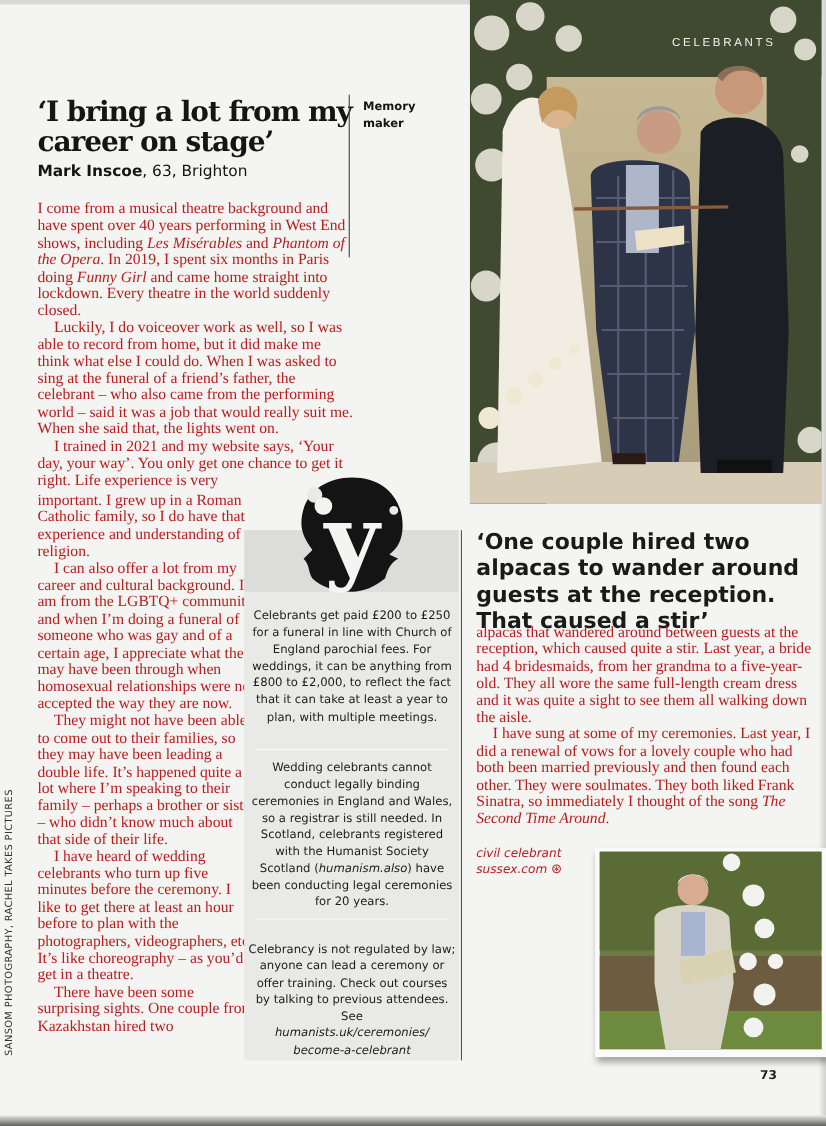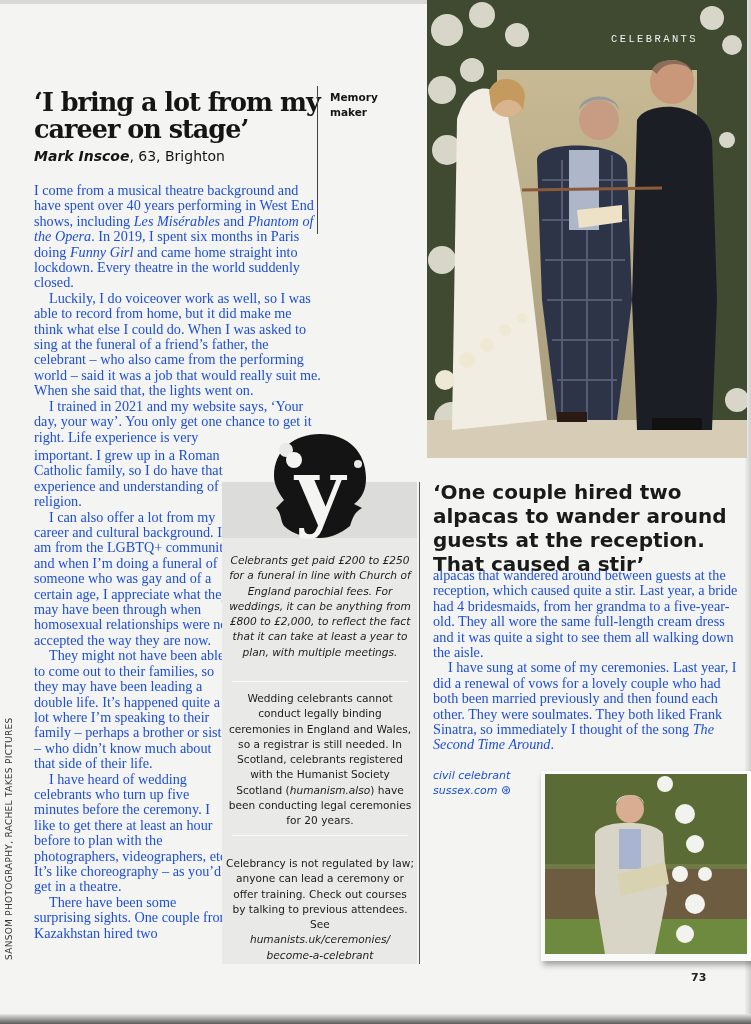--- a/index.html
+++ b/index.html
@@ -15,32 +15,32 @@
   
   .headline {
     position:absolute; left:34px; top:89px; width:290px;
     font-family:"DejaVu Serif", serif; font-weight:bold;
     font-size:25.5px; line-height:27px; letter-spacing:-1px; color:#151515; margin:0;
   }
   .byline {
     position:absolute; left:34px; top:148px;
     font-family:"DejaVu Sans", sans-serif; font-size:14px; color:#151515;
   }
-  .byline b { font-weight:bold;font-style:italic; }
+  .byline b { font-weight:bold; }
 
   
   .caption-rule { position:absolute; left:317px; top:86px; width:1px; height:148px; background:#444; }
   .caption {
     position:absolute; left:330px; top:90px; width:84px;
     font-family:"DejaVu Sans", sans-serif; font-size:10.5px; line-height:14.6px; color:#151515;
   }
   .caption .cap-title { font-weight:bold; display:block; }
 
   
-  .col { position:absolute; font-family:"Liberation Serif", serif; font-size:14.2px; line-height:15.4px; color:#1d4ed8; }
+  .col { position:absolute; font-family:"Liberation Serif", serif; font-size:14.2px; line-height:15.4px; color:#b91c1c; }
   .col p { margin:0; text-indent:15px; }
   .col p.first { text-indent:0; }
   .col1a { left:34px; top:183px; width:290px; }
   .col1b { left:34px; top:448px; width:200px; }
   .col3 { left:433px; top:568px; width:305px; }
   .col3b { left:433px; top:768px; width:100px; }
   .col i { font-style:italic; }
   .webref { font-family:"DejaVu Sans", sans-serif; font-style:italic; font-size:11px; line-height:15px; display:block; }
   .endmark { font-style:normal; font-size:12px; }
 
@@ -51,36 +51,36 @@
   }
 
   
   .sidebar-bg { position:absolute; left:222px; top:482px; width:195px; height:482px; background:#e9e9e7; }
   .sidebar-band { position:absolute; left:222px; top:482px; width:195px; height:56px; background:#dcdcda; }
   .logo {
     position:absolute; left:270px; top:430px; width:100px; height:110px;
   }
   .side { position:absolute; left:226px; width:188px; text-align:center;
     font-family:"DejaVu Sans", sans-serif; font-size:10.6px; line-height:15.3px; color:#1b1b1b; }
-  .side1 { top:553px;font-style:italic; }
+  .side1 { top:553px; }
   .side2 { top:691px; }
   .side3 { top:845px;margin-top:11px; }
   .side i { font-style:italic; }
   .side-rule { position:absolute; left:232px; width:176px; height:1px; background:#fafafa; }
   .col-rule { position:absolute; left:419px; top:482px; width:1px; height:482px; background:#555; }
 
   
   .photo-main { position:absolute; left:427px; top:0; width:320px; height:458px; overflow:hidden; }
   .photo-small { position:absolute; left:541px; top:771px; width:211px; height:190px;
     background:#fafafa; box-shadow:2px 4px 6px rgba(0,0,0,0.35); }
   .photo-small svg { position:absolute; left:4px; top:3px; }
 
   .section-label {
     position:absolute; left:611px; top:33px;
-    font-family:Liberation Mono, monospace; font-size:10.5px; letter-spacing:2.4px; color:#f2f2f2;
+    font-family:Liberation Sans, sans-serif; font-size:10.5px; letter-spacing:2.4px; color:#f2f2f2;
   }
 
   .pullquote {
     position:absolute; left:433px; top:480px; width:310px;
     font-family:"DejaVu Sans", sans-serif; font-weight:bold; font-size:20px; line-height:24px; color:#1a1a1a; margin:0;
   }
 
   .pagenum { position:absolute; left:691px; top:971px; font-family:"DejaVu Sans", sans-serif; font-weight:bold; font-size:11px; color:#222; }
 </style>
 </head>

